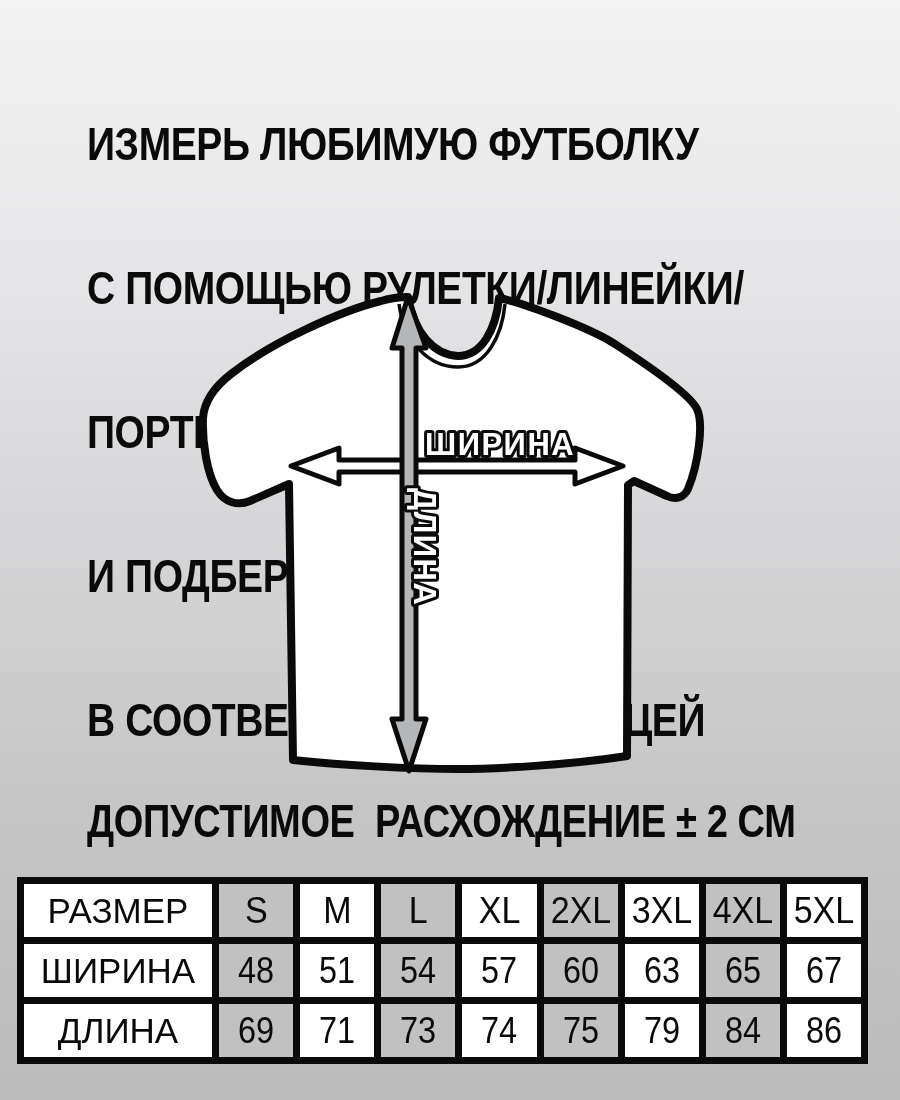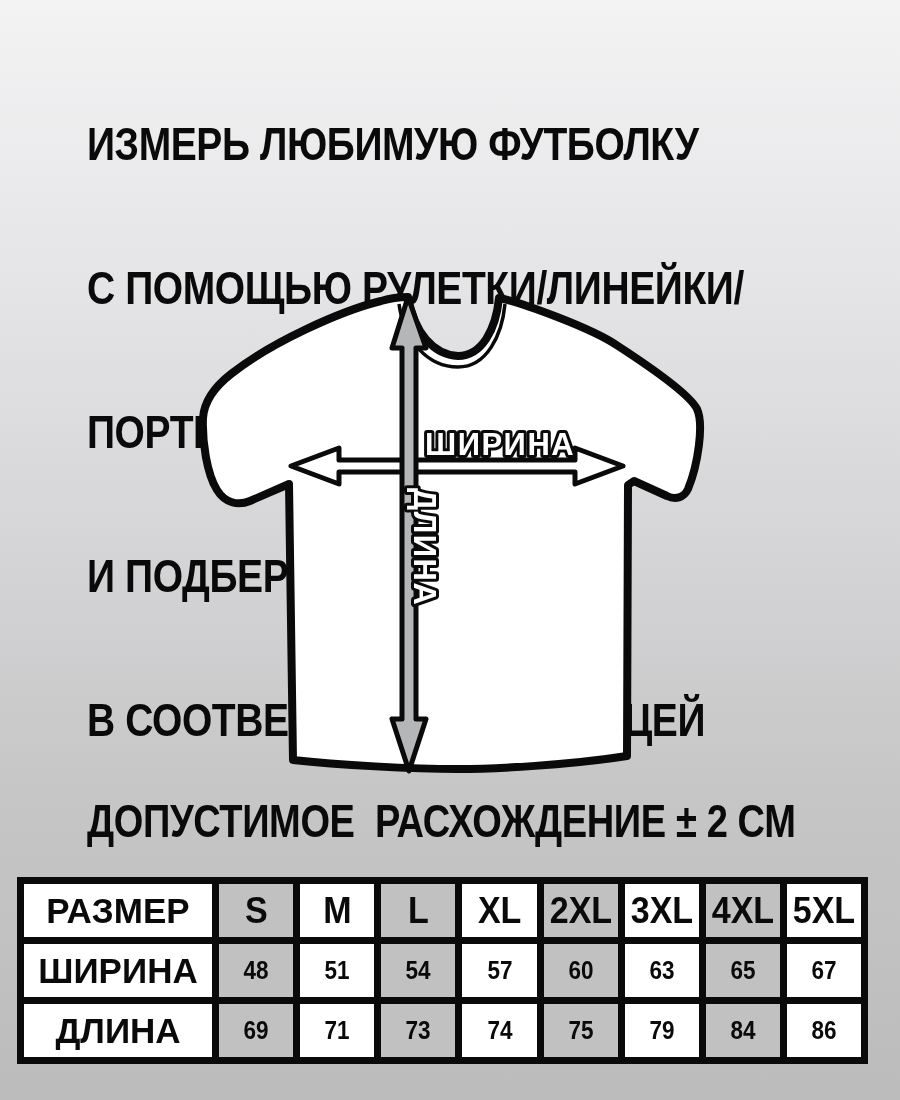--- a/index.html
+++ b/index.html
@@ -52,28 +52,28 @@
   table.size-table {
     position: absolute; left: 17px; top: 877px;
     width: 851px;
     border-collapse: collapse; table-layout: fixed;
     border: 7px solid var(--ink);
   }
   .size-table td {
     border: 7px solid var(--ink);
     height: 53px; padding: 0;
     text-align: center; vertical-align: middle;
-    font-weight: bold; color: var(--ink);
+    font-weight: normal; color: var(--ink);
     overflow: hidden;
   }
   .size-table td.w { background: var(--cell_white); }
   .size-table td.g { background: var(--cell_gray); }
   .size-table td.lab { font-size: 35px; }
   .size-table td.siz { font-size: 37px; }
-  .size-table td.num { font-size: 25px; }
+  .size-table td.num { font-size: 36px; }
   .size-table .cond  { display: inline-block; transform: scaleX(0.90); }
   .size-table .cond2 { display: inline-block; transform: scaleX(0.92); }
 </style>
 </head>
 <body>
 
 <div class="page">
 
   <div class="headline">
     <div>ИЗМЕРЬ ЛЮБИМУЮ ФУТБОЛКУ</div>

